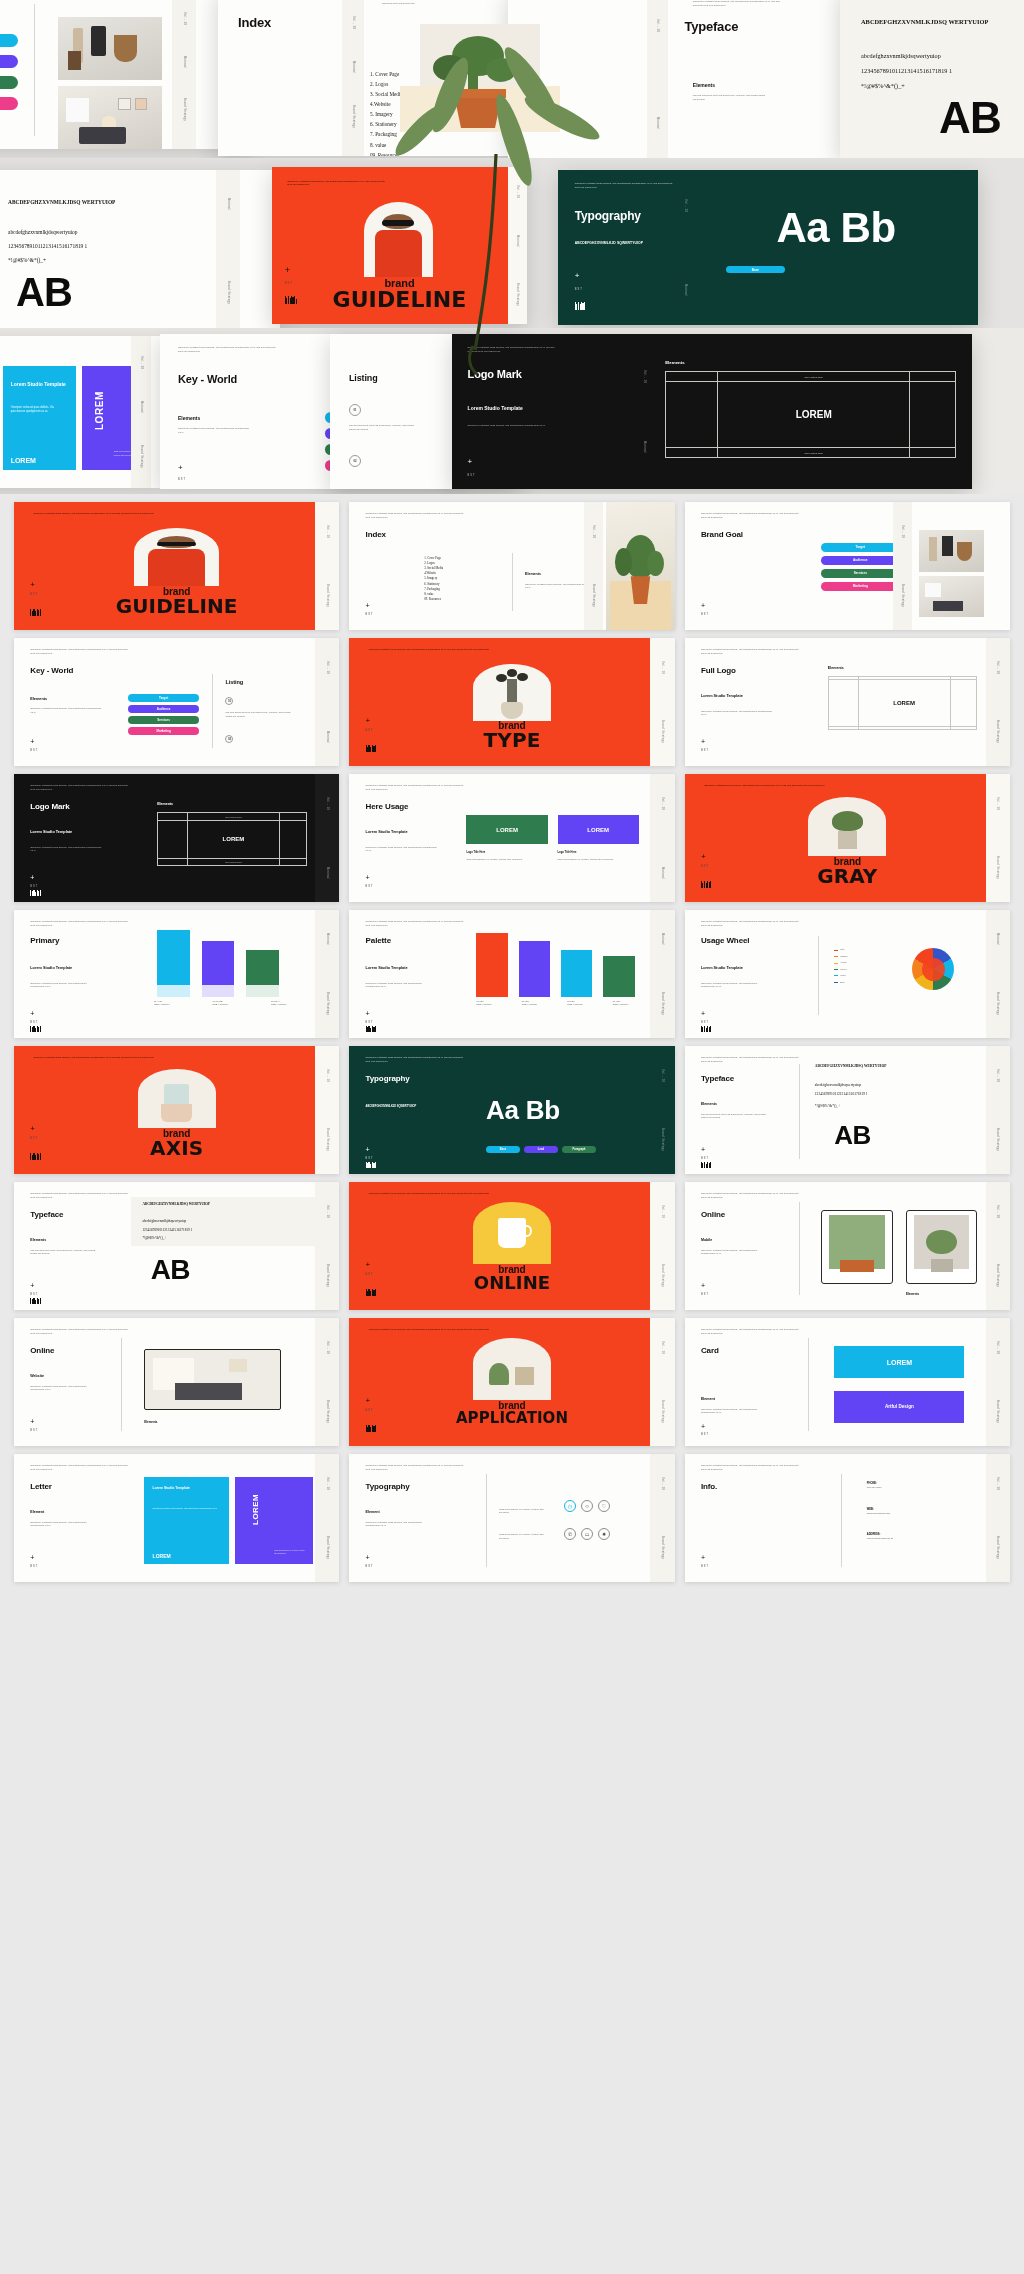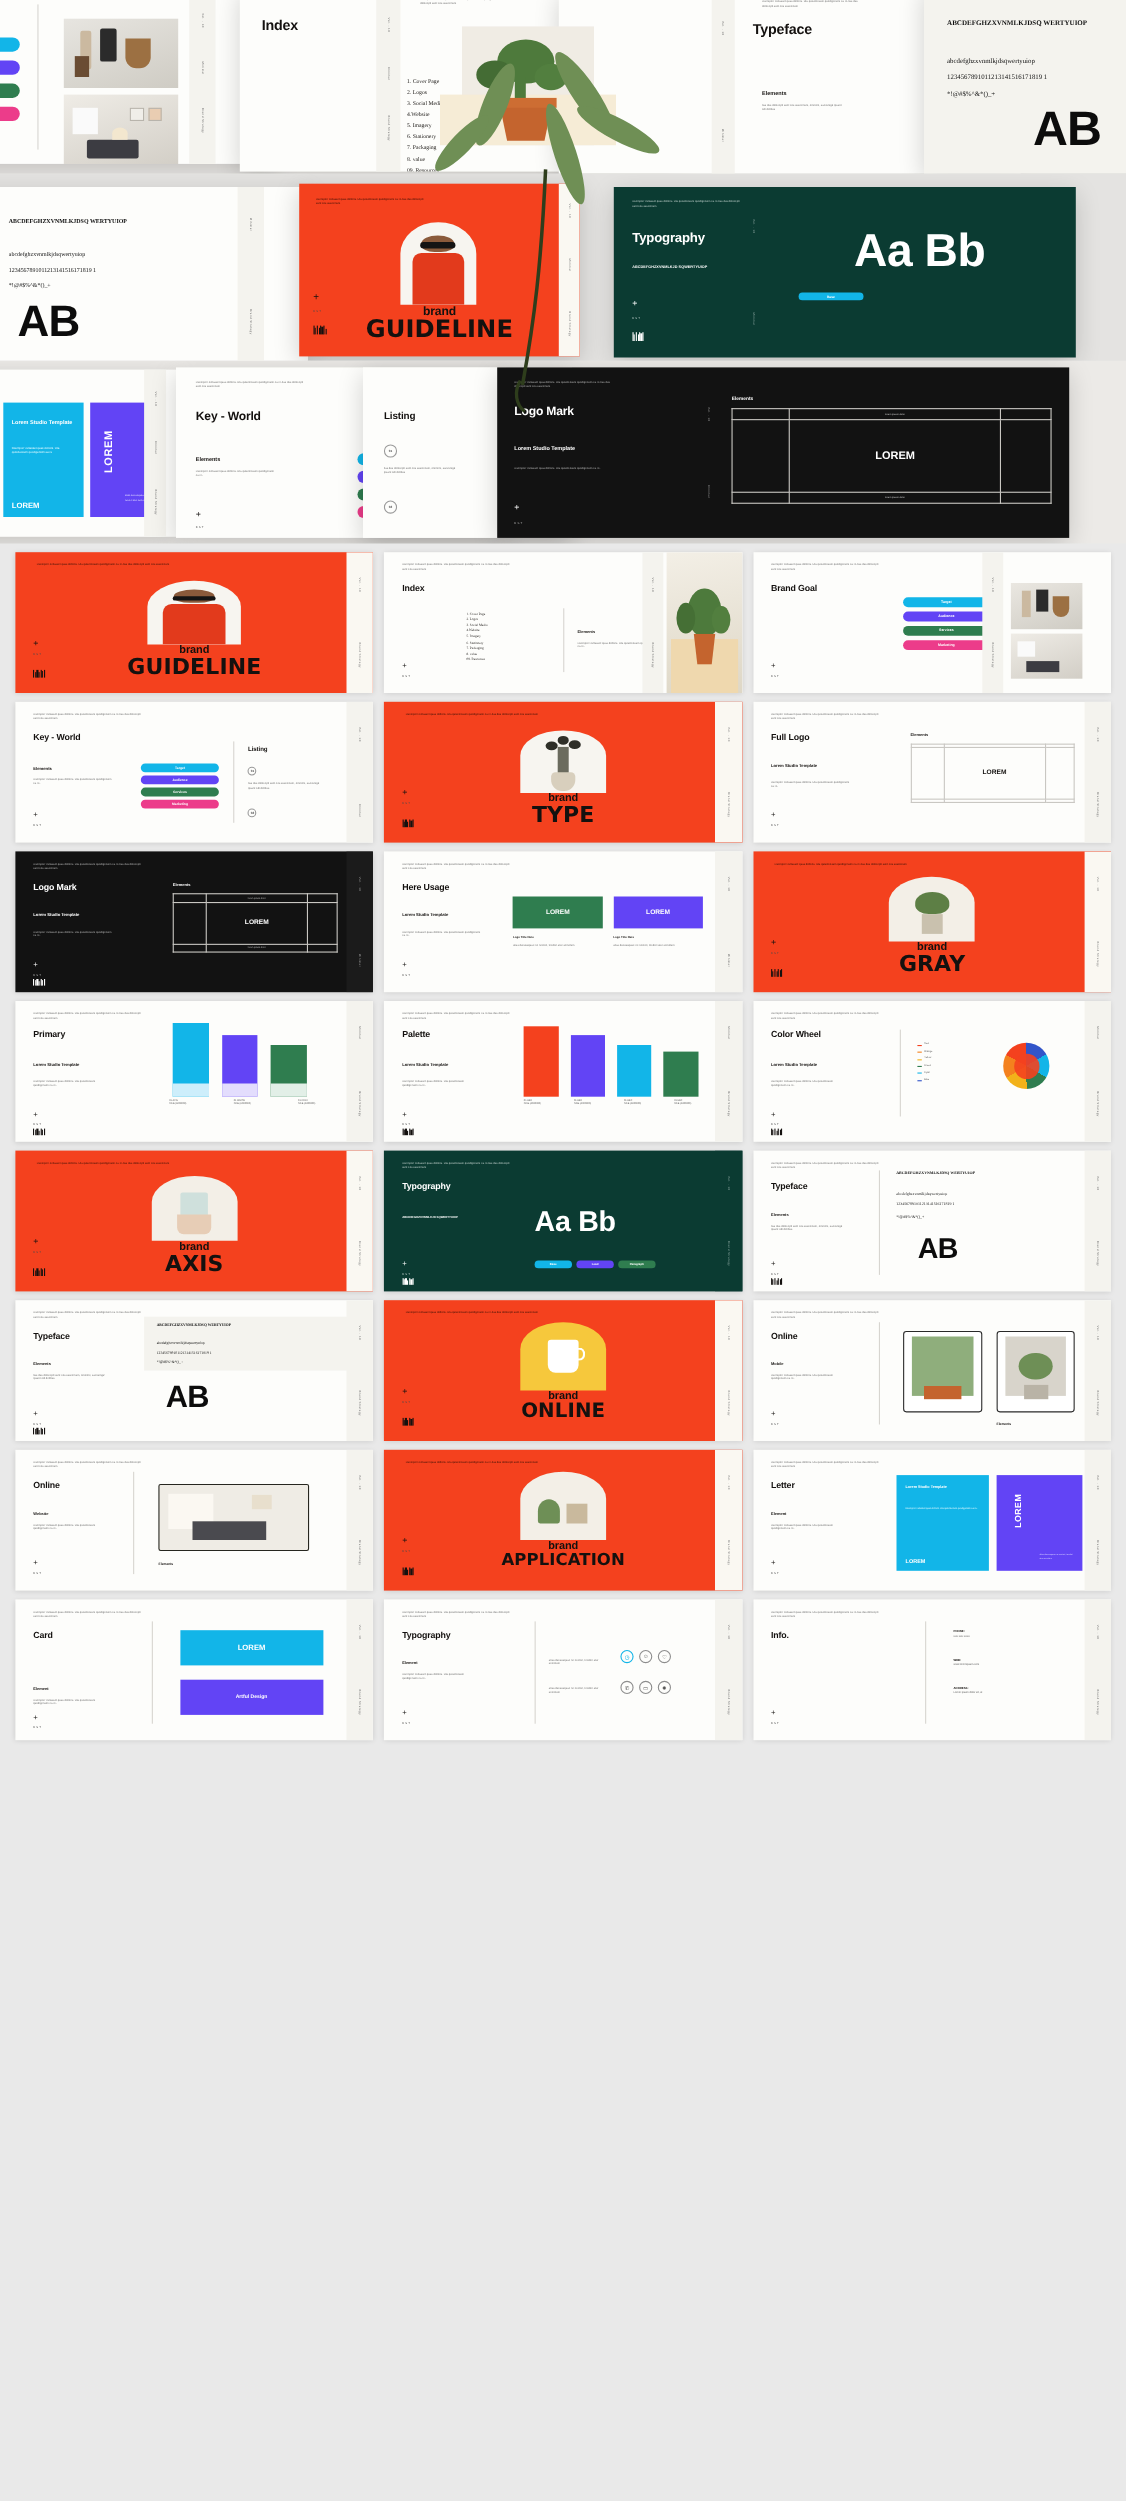--- a/index.html
+++ b/index.html
@@ -659,21 +659,21 @@
     <div class="railr">
           <div class="rail-txt">Minimal</div>
           <div class="rail-txt">Brand Strategy</div>
         </div>
   </div>
     </div>
 
   <div class="cell">
       <div class="slide">
     <div class="blurb" style="left:5%;top:8%;width:30%;">Osemporr ovitasset quas dolloris. Uta quiscteosum quodigensim ea re-lias dus dolocepti sunt eos suscienum</div>
-    <div class="title" style="left:5%;top:20%;font-size:8px;">Color Wheel</div>
+    <div class="title" style="left:5%;top:20%;font-size:8px;">Usage Wheel</div>
     <div style="position:absolute;left:5%;top:44%;font-weight:700;font-size:3.8px;line-height:1.35;color:#14110f;">Lorem Studio Template</div>
     <div class="blurb" style="left:5%;top:56%;width:20%;">Osemporr ovitasset quas dolloris. Uta quiscteosum quodigensim ea re-</div>
     <div class="divv" style="left:41%;top:20%;height:62%;"></div>
     <div style="position:absolute;left:46%;top:30%;display:flex;flex-direction:column;gap:3.2px;">
       <div style="display:flex;align-items:center;gap:2px;">
             <span style="width:4px;height:1px;background:#f4411e;display:block;"></span>
             <span class="swlabel" style="position:static;">Red</span>
           </div>
       <div style="display:flex;align-items:center;gap:2px;">
             <span style="width:4px;height:1px;background:#f4811e;display:block;"></span>
@@ -939,52 +939,52 @@
     <div class="railr">
           <div class="rail-txt">Vol. - 10</div>
           <div class="rail-txt">Brand Strategy</div>
         </div>
   </div>
     </div>
 
   <div class="cell">
       <div class="slide">
     <div class="blurb" style="left:5%;top:8%;width:30%;">Osemporr ovitasset quas dolloris. Uta quiscteosum quodigensim ea re-lias dus dolocepti sunt eos suscienum</div>
-    <div class="title" style="left:5%;top:22%;font-size:8px;">Letter</div>
-    <div class="h-el" style="left:5%;top:44%;font-size:3.6px;">Element</div>
-    <div class="blurb" style="left:5%;top:52%;width:20%;">Osemporr ovitasset quas dolloris. Uta quiscteosum quodigensim ea re-</div>
-    <div style="position:absolute;left:40%;top:18%;width:26%;height:68%;background:#12b5e8;">
-      <div style="position:absolute;left:10%;top:10%;font-weight:700;font-size:3.4px;color:#fff;line-height:1.3;">Lorem Studio Template</div>
-      <div style="position:absolute;left:10%;top:34%;width:80%;font-size:2.1px;line-height:1.6;color:#e8fbff;">Osemporr ovitasset quas dolloris. Uta quiscteosum quodigensim ea re-</div>
-      <div style="position:absolute;left:10%;bottom:6%;font-weight:700;font-size:5px;color:#fff;">LOREM</div>
-    </div>
-    <div style="position:absolute;left:68%;top:18%;width:24%;height:68%;background:#6244f5;">
-      <div style="position:absolute;left:20%;top:20%;writing-mode:vertical-rl;transform:rotate(180deg);font-weight:700;font-size:8px;color:#fff;letter-spacing:.05em;">LOREM</div>
-      <div style="position:absolute;left:50%;bottom:10%;width:42%;font-size:1.9px;line-height:1.7;color:#ded8ff;">alias ducuusquae ne nectori, tecdori atur semolum</div>
-    </div>
-    <div class="plus" style="left:5%;top:78%;font-size:7px;">+</div>
-    <div class="bst" style="left:5%;top:87%;">B S T</div>
-    <div class="railr">
-          <div class="rail-txt">Vol. - 10</div>
-          <div class="rail-txt">Brand Strategy</div>
-        </div>
-  </div>
-    </div>
-
-  <div class="cell">
-      <div class="slide">
-    <div class="blurb" style="left:5%;top:8%;width:30%;">Osemporr ovitasset quas dolloris. Uta quiscteosum quodigensim ea re-lias dus dolocepti sunt eos suscienum</div>
     <div class="title" style="left:5%;top:22%;font-size:8px;">Card</div>
     <div class="h-el" style="left:5%;top:62%;font-size:3.6px;">Element</div>
     <div class="blurb" style="left:5%;top:70%;width:20%;">Osemporr ovitasset quas dolloris. Uta quiscteosum quodigensim ea re-</div>
     <div class="divv" style="left:38%;top:16%;height:72%;"></div>
     <div style="position:absolute;left:46%;top:22%;width:40%;height:25%;background:#12b5e8;display:flex;align-items:center;justify-content:center;color:#fff;font-weight:700;font-size:7px;">LOREM</div>
     <div style="position:absolute;left:46%;top:57%;width:40%;height:25%;background:#6244f5;display:flex;align-items:center;justify-content:center;color:#fff;font-weight:700;font-size:4.6px;">Artful Design</div>
     <div class="plus" style="left:5%;top:82%;font-size:7px;">+</div>
     <div class="bst" style="left:5%;top:90%;">B S T</div>
+    <div class="railr">
+          <div class="rail-txt">Vol. - 10</div>
+          <div class="rail-txt">Brand Strategy</div>
+        </div>
+  </div>
+    </div>
+
+  <div class="cell">
+      <div class="slide">
+    <div class="blurb" style="left:5%;top:8%;width:30%;">Osemporr ovitasset quas dolloris. Uta quiscteosum quodigensim ea re-lias dus dolocepti sunt eos suscienum</div>
+    <div class="title" style="left:5%;top:22%;font-size:8px;">Letter</div>
+    <div class="h-el" style="left:5%;top:44%;font-size:3.6px;">Element</div>
+    <div class="blurb" style="left:5%;top:52%;width:20%;">Osemporr ovitasset quas dolloris. Uta quiscteosum quodigensim ea re-</div>
+    <div style="position:absolute;left:40%;top:18%;width:26%;height:68%;background:#12b5e8;">
+      <div style="position:absolute;left:10%;top:10%;font-weight:700;font-size:3.4px;color:#fff;line-height:1.3;">Lorem Studio Template</div>
+      <div style="position:absolute;left:10%;top:34%;width:80%;font-size:2.1px;line-height:1.6;color:#e8fbff;">Osemporr ovitasset quas dolloris. Uta quiscteosum quodigensim ea re-</div>
+      <div style="position:absolute;left:10%;bottom:6%;font-weight:700;font-size:5px;color:#fff;">LOREM</div>
+    </div>
+    <div style="position:absolute;left:68%;top:18%;width:24%;height:68%;background:#6244f5;">
+      <div style="position:absolute;left:20%;top:20%;writing-mode:vertical-rl;transform:rotate(180deg);font-weight:700;font-size:8px;color:#fff;letter-spacing:.05em;">LOREM</div>
+      <div style="position:absolute;left:50%;bottom:10%;width:42%;font-size:1.9px;line-height:1.7;color:#ded8ff;">alias ducuusquae ne nectori, tecdori atur semolum</div>
+    </div>
+    <div class="plus" style="left:5%;top:78%;font-size:7px;">+</div>
+    <div class="bst" style="left:5%;top:87%;">B S T</div>
     <div class="railr">
           <div class="rail-txt">Vol. - 10</div>
           <div class="rail-txt">Brand Strategy</div>
         </div>
   </div>
     </div>
 
   <div class="cell">
       <div class="slide">
     <div class="blurb" style="left:5%;top:8%;width:30%;">Osemporr ovitasset quas dolloris. Uta quiscteosum quodigensim ea re-lias dus dolocepti sunt eos suscienum</div>

